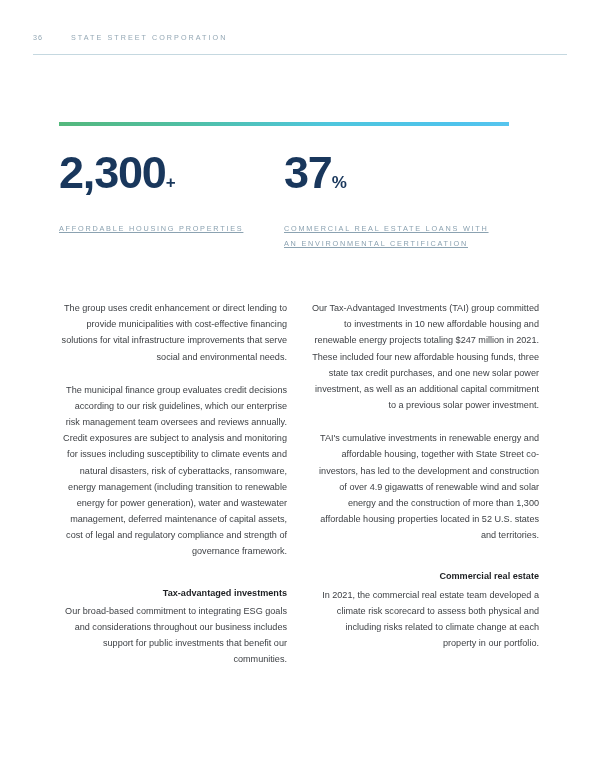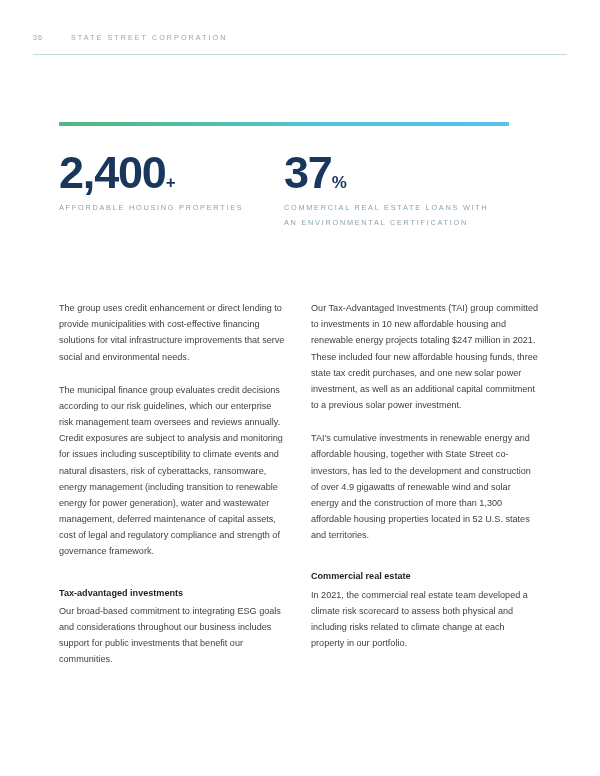--- a/index.html
+++ b/index.html
@@ -88,37 +88,39 @@
     letter-spacing: -1.2px;
     white-space: nowrap;
   }
   .stat-suffix {
     font-size: 17px;
     font-weight: bold;
     letter-spacing: 0;
     vertical-align: baseline;
   }
   .stat-caption {
-    margin-top: 6px;
+    margin-top: 27px;
     font-size: 7.3px;
     line-height: 2.05;
     letter-spacing: 1.75px;
     color: #8ba2b1;
     text-transform: uppercase;
     max-width: 205px;
+    text-decoration: underline;
   }
 
   
   .columns {
     position: absolute;
     left: 59px;
     top: 300px;
     width: 480px;
     display: flex;
     justify-content: space-between;
+    text-align: right;
   }
   .col {
     width: 228px;
     flex: 0 0 228px;
   }
   .col p {
     margin: 0 0 17px 0;
     font-size: 9.1px;
     line-height: 1.78;
     color: #3c3f43;
@@ -147,21 +149,21 @@
     <span class="header-title">STATE STREET CORPORATION</span>
   </div>
   <div class="header-rule"></div>
 
   <div class="gradient-rule"></div>
 
   <div class="stats">
 
     <div class="stat-col">
       <div class="stat-value">
-        <span>2,400</span><span class="stat-suffix">+</span>
+        <span>2,300</span><span class="stat-suffix">+</span>
       </div>
       <div class="stat-caption">AFFORDABLE HOUSING PROPERTIES</div>
     </div>
 
     <div class="stat-col right">
       <div class="stat-value">
         <span>37</span><span class="stat-suffix">%</span>
       </div>
       <div class="stat-caption">COMMERCIAL REAL ESTATE LOANS WITH AN ENVIRONMENTAL CERTIFICATION</div>
     </div>

